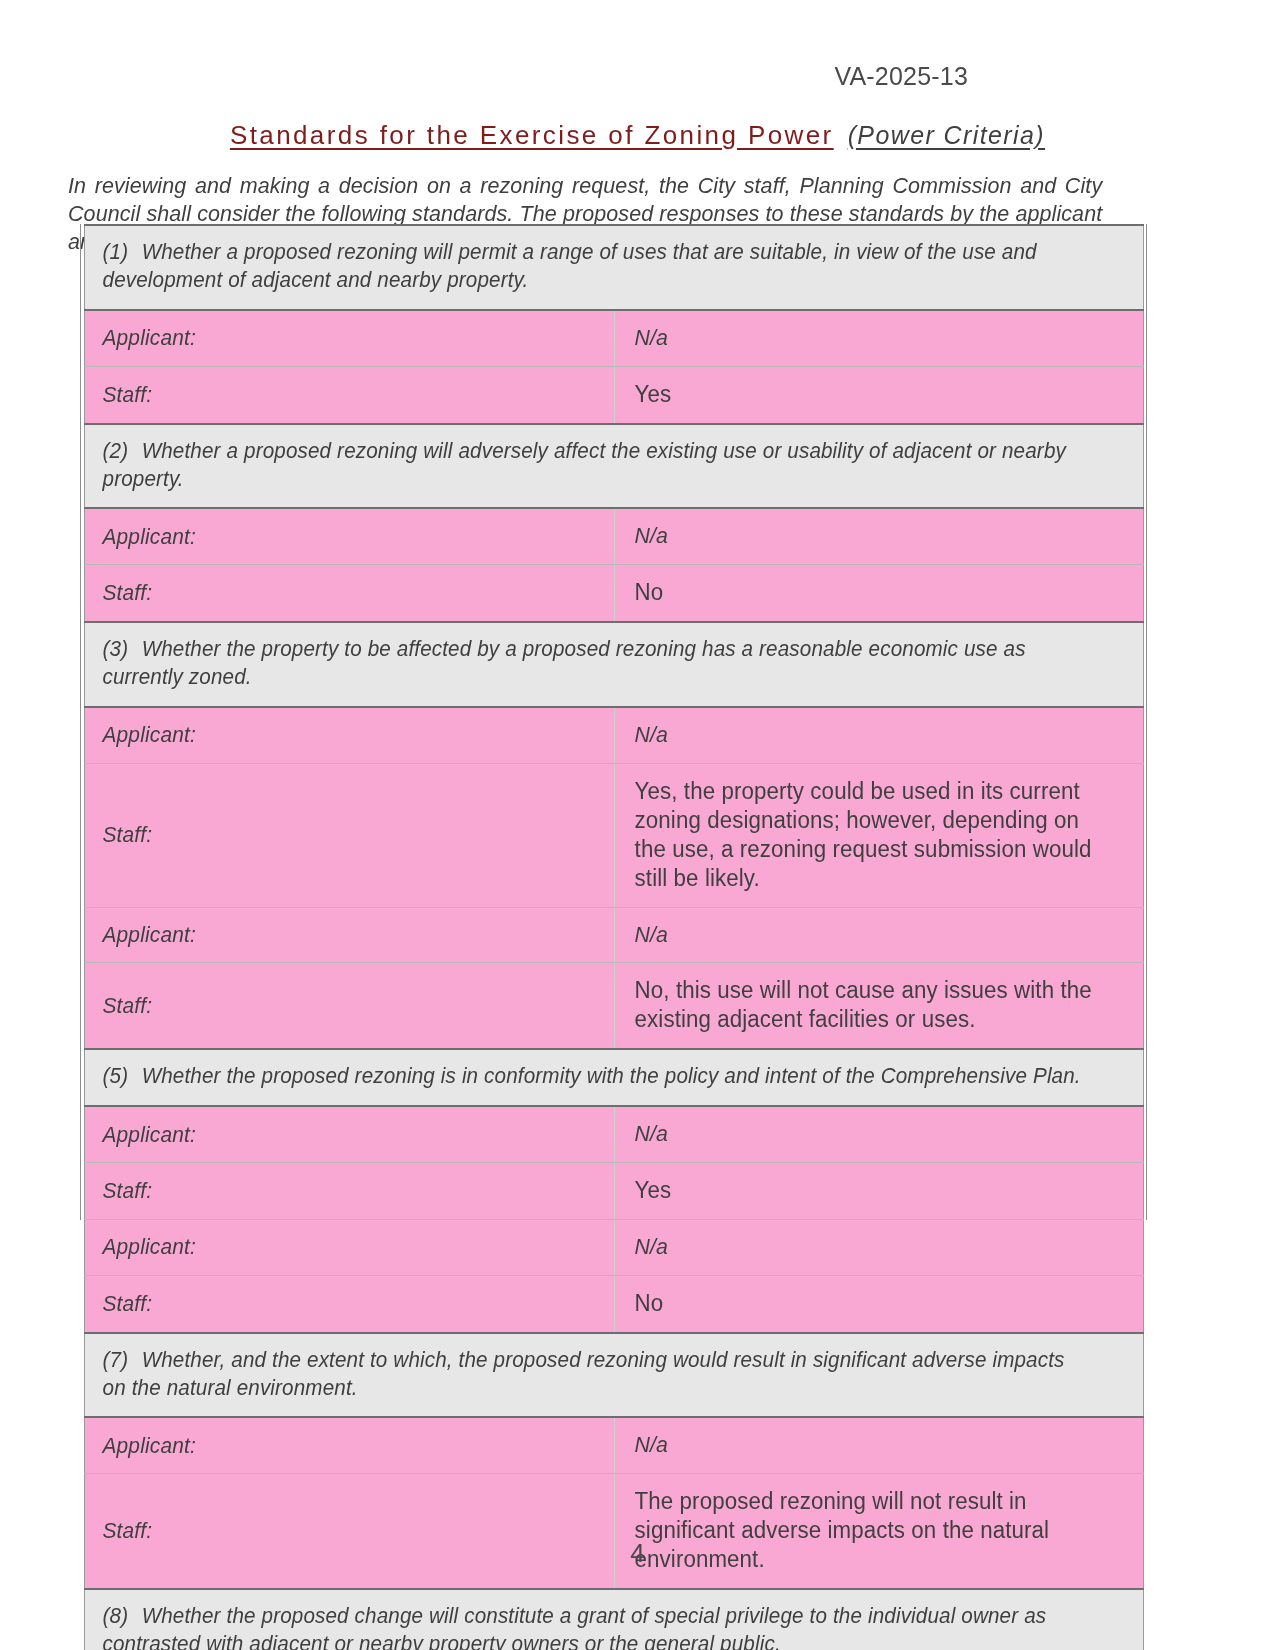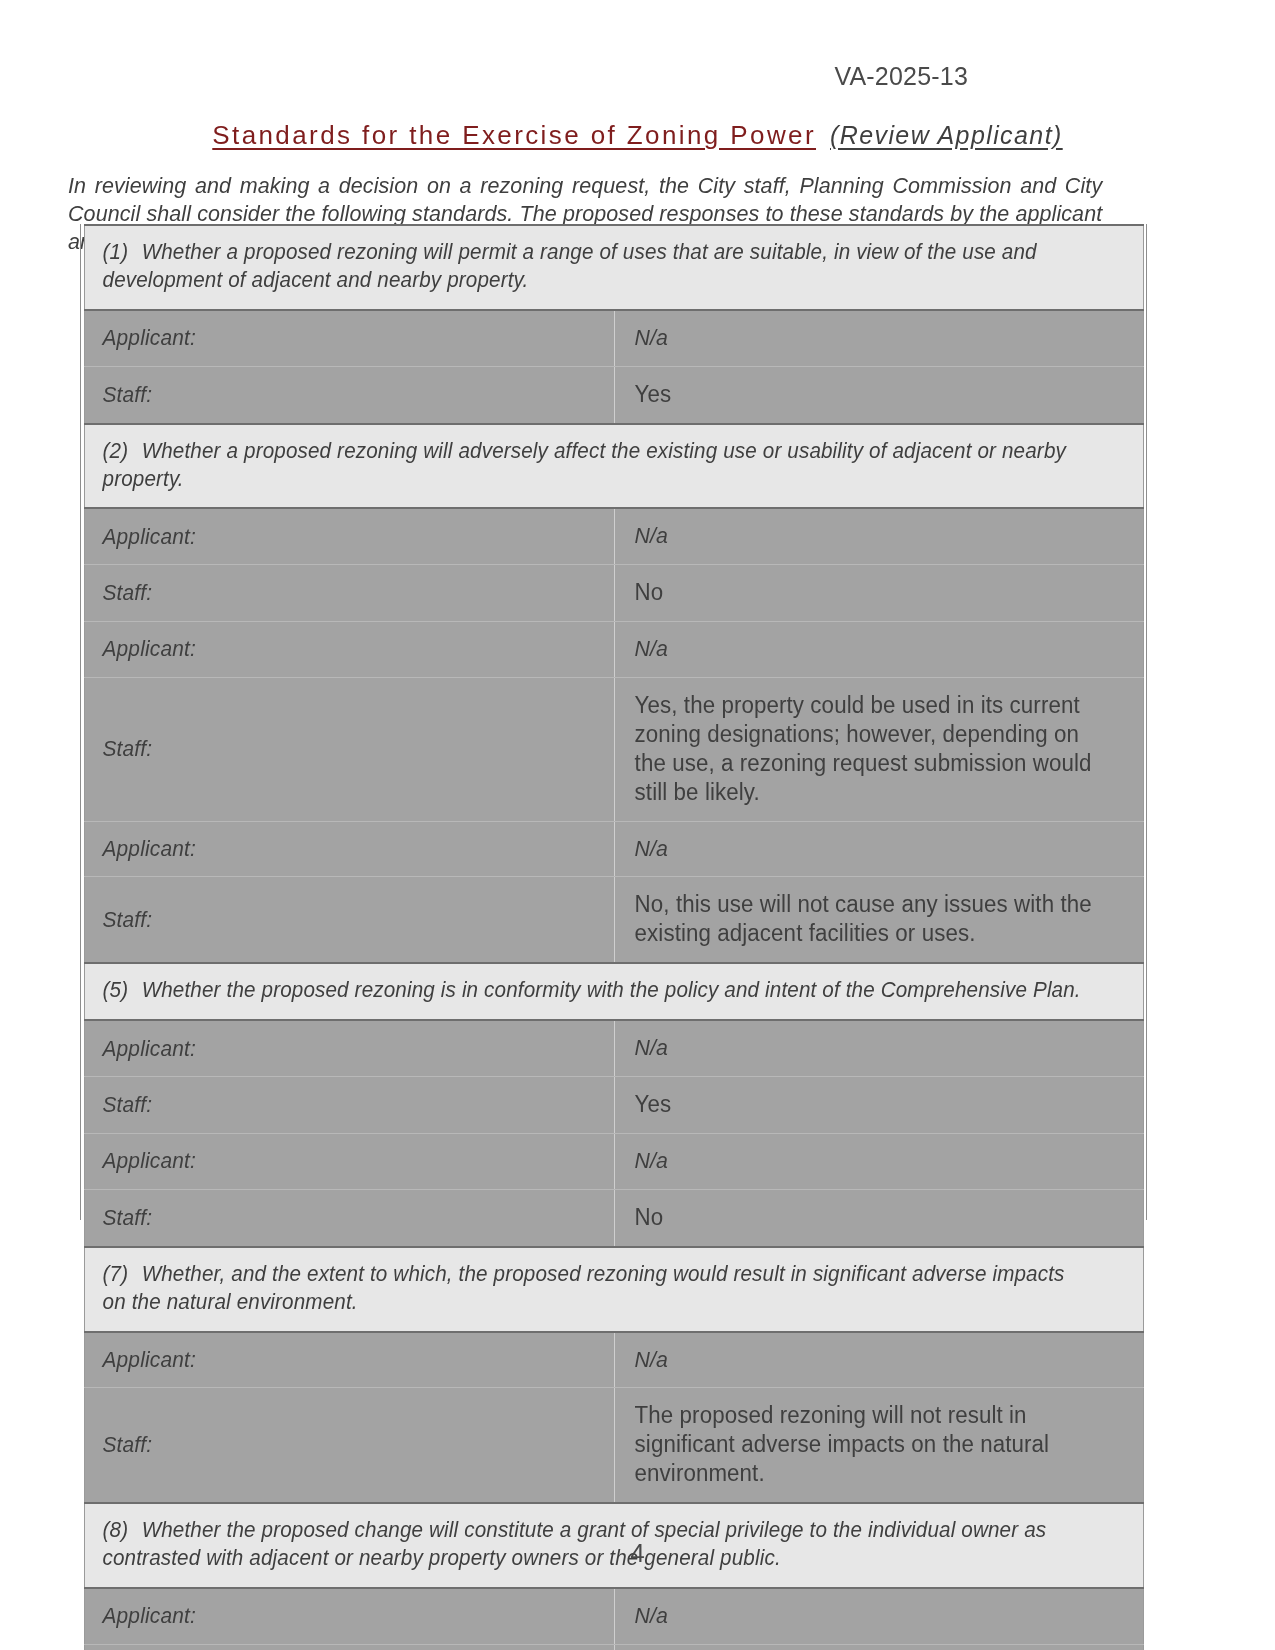--- a/index.html
+++ b/index.html
@@ -126,21 +126,21 @@
     letter-spacing: 0.15px;
     transform: scaleX(0.96);
     transform-origin: left top;
     white-space: normal;
   }
   .criterion-text .num {
     margin-right: 14px;
   }
 
   tr.answer td {
-    background: #a3a3a3;
+    background: #f9a8d4;
     border-top: 1px solid #b8b8b8;
     border-bottom: 1px solid #b8b8b8;
   }
   td.label-cell {
     width: 120px;
     border-right: 1px solid #cfcfcf;
     vertical-align: middle;
   }
   .label-text {
     font-size: 22px;
@@ -181,21 +181,21 @@
   }
 </style>
 </head>
 <body>
 
 <div class="page">
 
   <div class="doc-id">VA-2025-13</div>
 
   <div class="title-wrap">
-    <span class="title-main">Standards  for  the  Exercise  of  Zoning  Power</span><span class="title-sub">(Review  Applicant)</span>
+    <span class="title-main">Standards  for  the  Exercise  of  Zoning  Power</span><span class="title-sub">(Power  Criteria)</span>
   </div>
 
   <div class="intro">In reviewing and making a decision on a rezoning request, the City staff, Planning Commission and City Council shall consider the following standards.  The proposed responses to these standards by the applicant and staff are listed below.</div>
 
   <div class="frame-left"></div>
   <div class="frame-right"></div>
 
   <table class="criteria-table">
     <tbody id="table-body">
         <tr class="criterion">
@@ -233,20 +233,25 @@
           </td>
         </tr>
         <tr class="answer">
           <td class="label-cell">
             <div class="label-text">Staff:</div>
           </td>
           <td class="value-cell">
             <div class="value-text">No</div>
           </td>
         </tr>
+        <tr class="criterion">
+          <td colspan="2">
+            <div class="criterion-text"><span class="num">(3)</span><span>Whether the property to be affected by a proposed rezoning has a reasonable economic use as currently zoned.</span></div>
+          </td>
+        </tr>
         <tr class="answer">
           <td class="label-cell">
             <div class="label-text">Applicant:</div>
           </td>
           <td class="value-cell">
             <div class="value-text italic">N/a</div>
           </td>
         </tr>
         <tr class="answer">
           <td class="label-cell">

